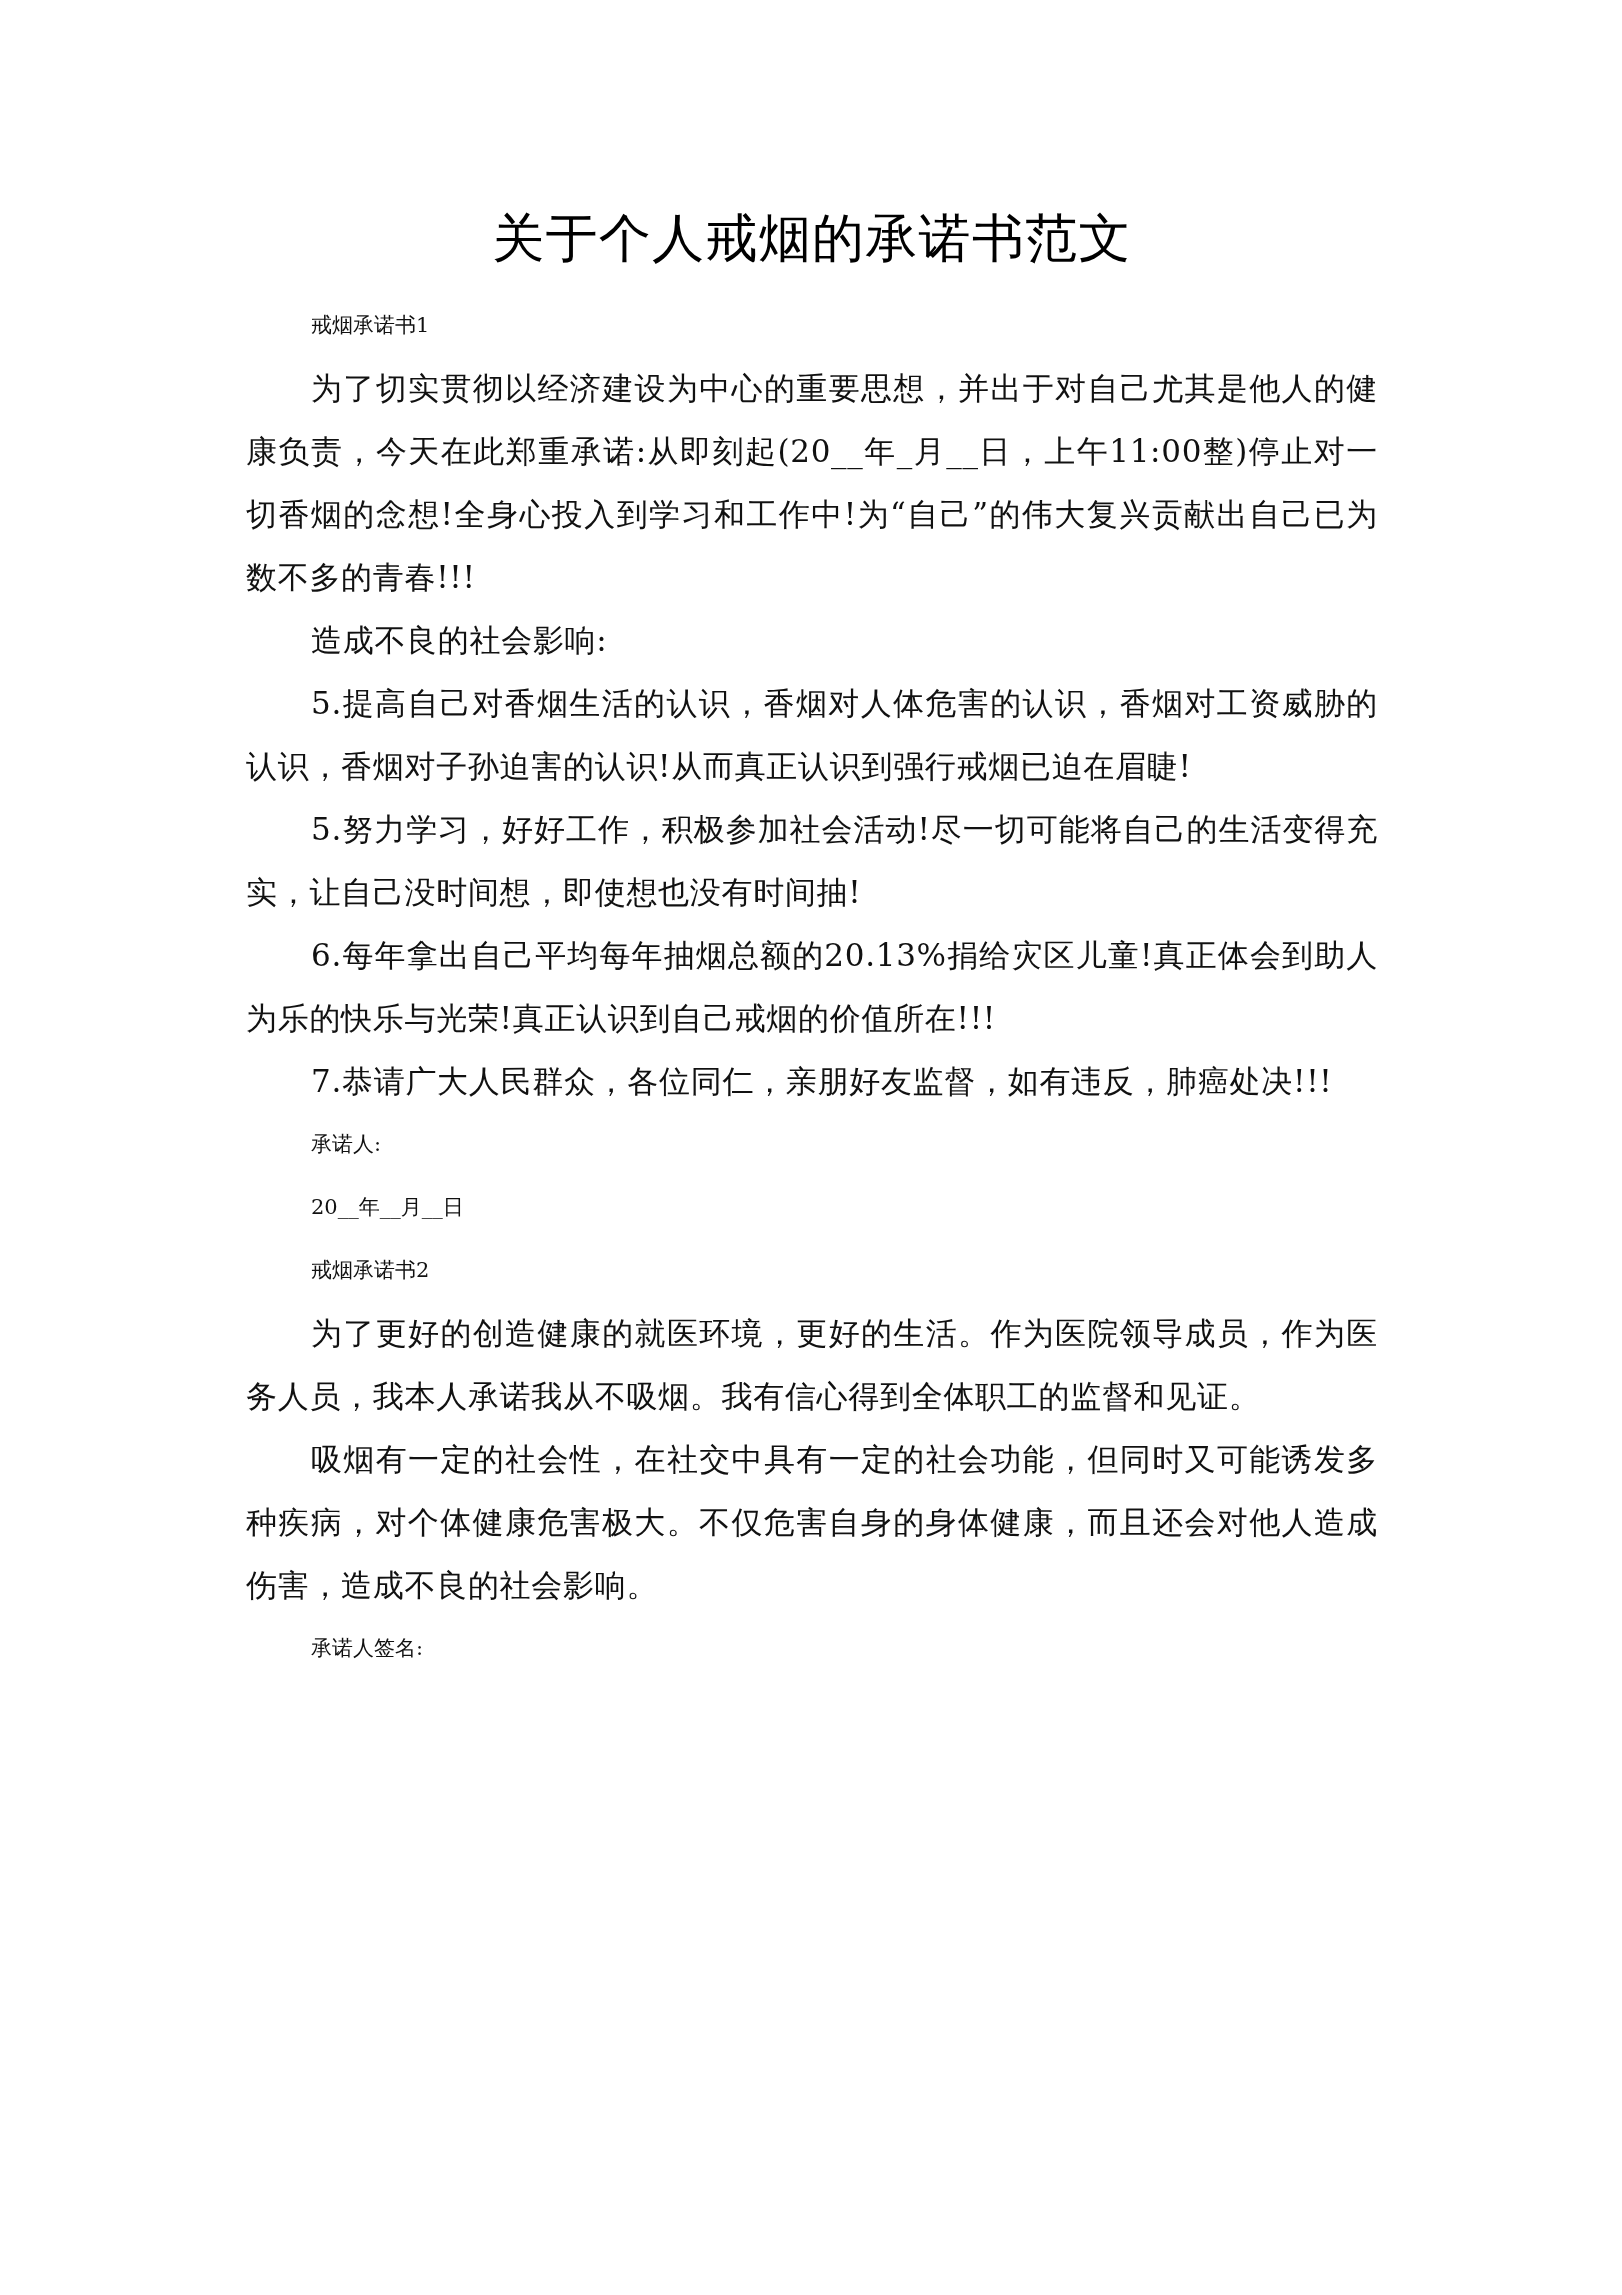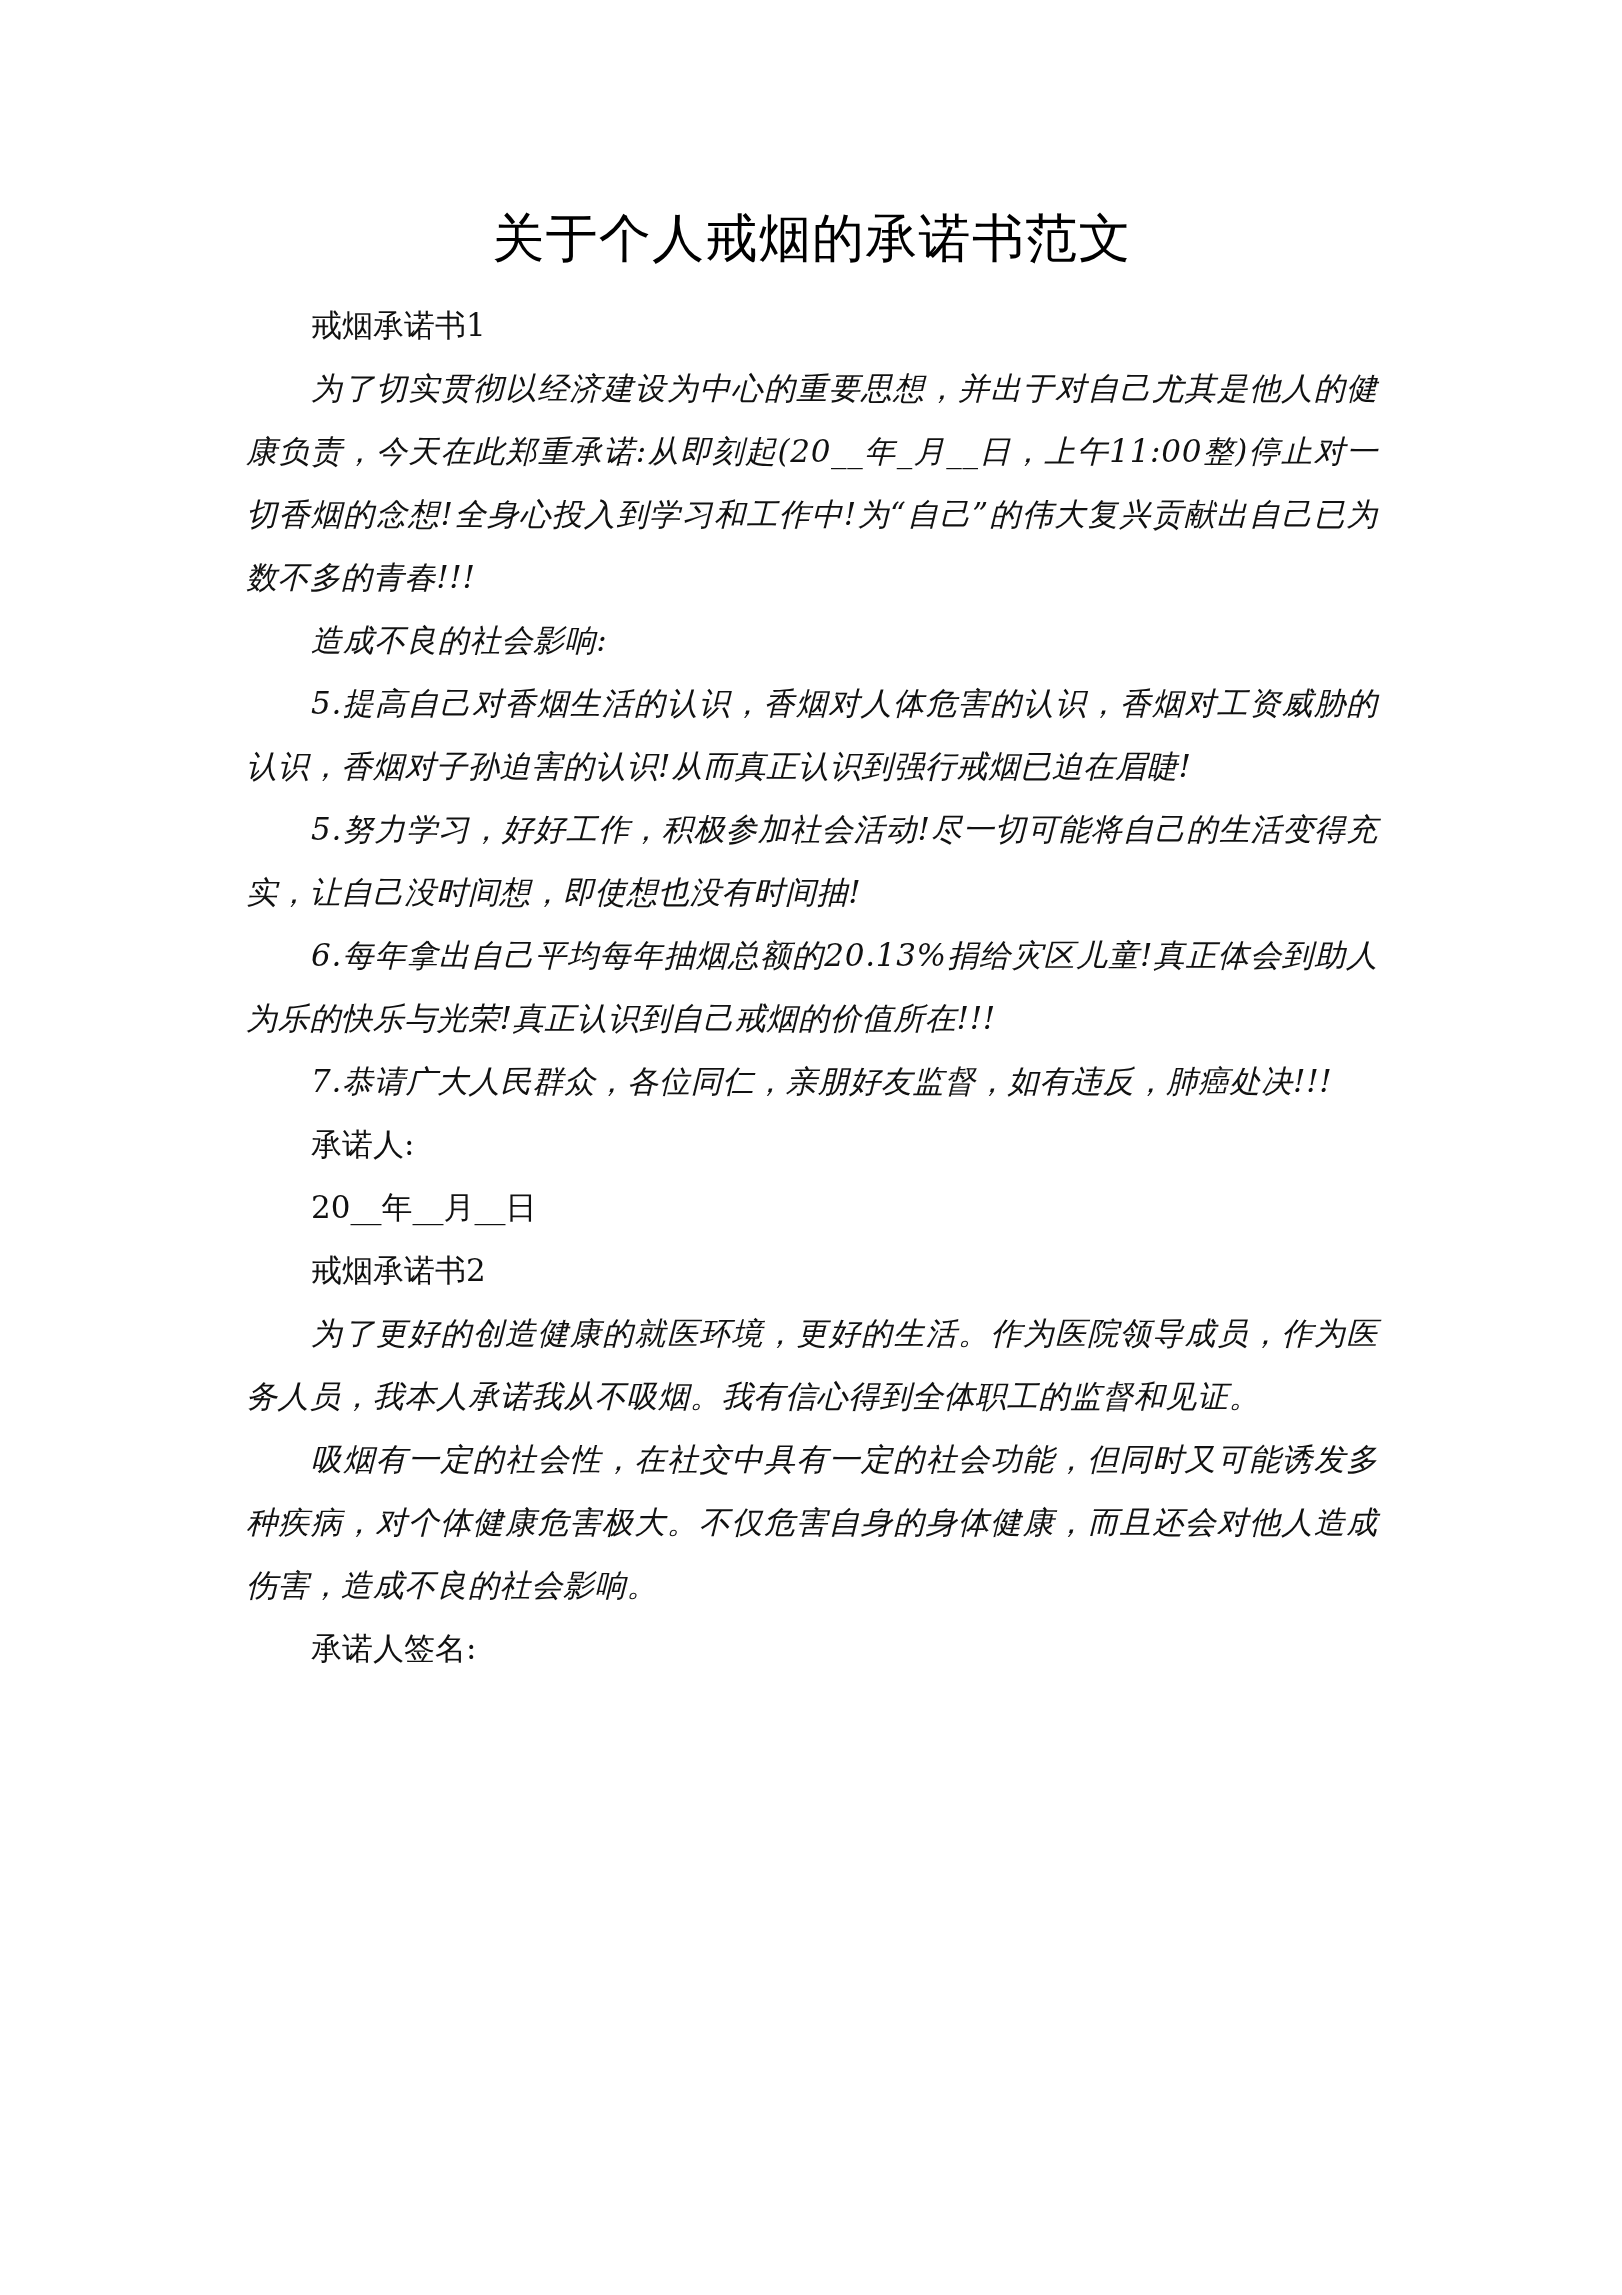--- a/index.html
+++ b/index.html
@@ -31,24 +31,23 @@
       color: #000;
     }
     .para {
       font-size: 31px;
       line-height: 63px;
       margin: 0;
       text-align: justify;
       text-indent: 65px;
       letter-spacing: 0.7px;
       word-break: break-all;
-      font-style: italic;
     }
     .heading {
-      font-size: 31px;
+      font-size: 21px;
       line-height: 63px;
       margin: 0;
       text-indent: 65px;
     }
   </style>
 </head>
 <body>
 
 <div class="page">
   <h1 class="title">关于个人戒烟的承诺书范文</h1>

